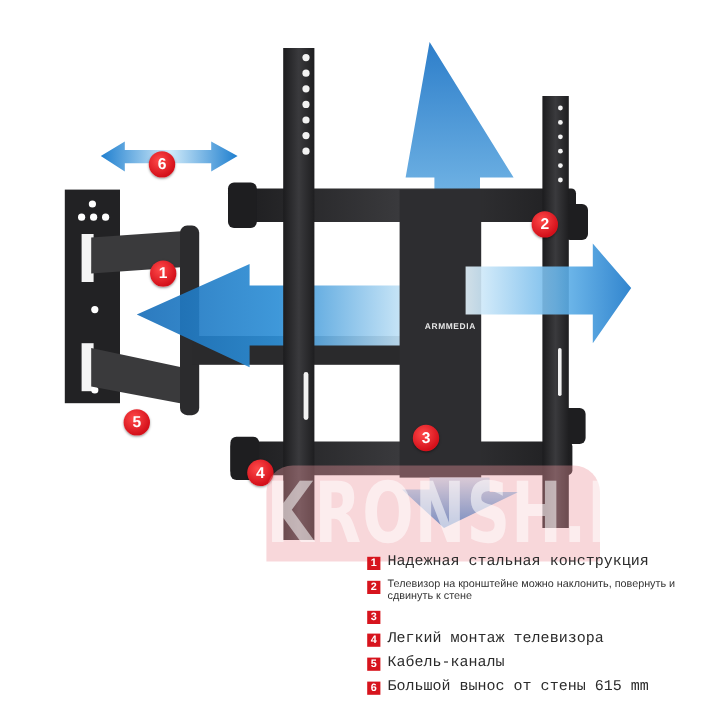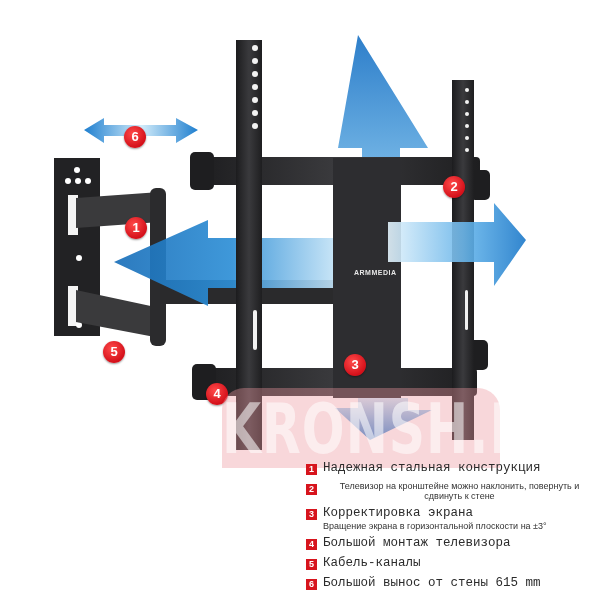--- a/index.html
+++ b/index.html
@@ -13,21 +13,21 @@
   .watermark { position:absolute; left:222px; top:388px; width:278px; height:80px;
                background:rgba(236,150,158,0.38); border-radius:22px 22px 0 0; }
   .wm-text { position:absolute; left:222px; top:396px; width:278px; text-align:center;
              font-size:56px; font-weight:bold; color:rgba(255,255,255,0.55); letter-spacing:1px;
              font-family:"DejaVu Sans Condensed","DejaVu Sans", sans-serif; transform:scaleY(1.25); }
   .legend { position:absolute; left:306px; top:461px; width:290px; }
   .legend-item { display:flex; align-items:flex-start; margin-bottom:5px; }
   .num { width:11px; height:11px; background:#d7141d; color:#fff; font-size:9px; font-weight:bold;
          line-height:11px; text-align:center; margin-top:3px; margin-right:6px; flex:none; }
   .ltitle { font-size:12.5px; color:#2b2b2b; line-height:15px;font-family:Liberation Mono, monospace; }
-  .lsub { font-size:9px; color:#333; line-height:10px;text-align:center; }
+  .lsub { font-size:9px; color:#333; line-height:10px; }
   .logo { position:absolute; left:354px; top:269px; font-size:7px; color:#e6e6e6; letter-spacing:.5px; font-weight:bold; }
 </style>
 </head>
 <body>
 
 <div class="scene">
   <svg width="600" height="600" viewBox="0 0 600 600">
     <defs>
       <linearGradient id="upArrow" x1="0" y1="0" x2="0" y2="1">
         <stop offset="0" stop-color="#1670c4"></stop>
@@ -154,29 +154,25 @@
       </div>
   </div>
   <div class="legend-item">
     <span class="num">2</span>
     <div>
       <div class="lsub">Телевизор на кронштейне можно наклонить, повернуть и сдвинуть к стене</div>
     </div>
   </div>
   <div class="legend-item">
     <span class="num">3</span>
-    <div>
-      <div class="ltitle">Корректировка экрана</div>
-      <div class="lsub">Вращение экрана в горизонтальной плоскости на ±3°</div>
-    </div>
   </div>
   <div class="legend-item">
     <span class="num">4</span>
     <div>
-        <div class="ltitle">Большой монтаж телевизора</div>
+        <div class="ltitle">Легкий монтаж телевизора</div>
       </div>
   </div>
   <div class="legend-item">
     <span class="num">5</span>
     <div>
         <div class="ltitle">Кабель-каналы</div>
       </div>
   </div>
   <div class="legend-item">
     <span class="num">6</span>

